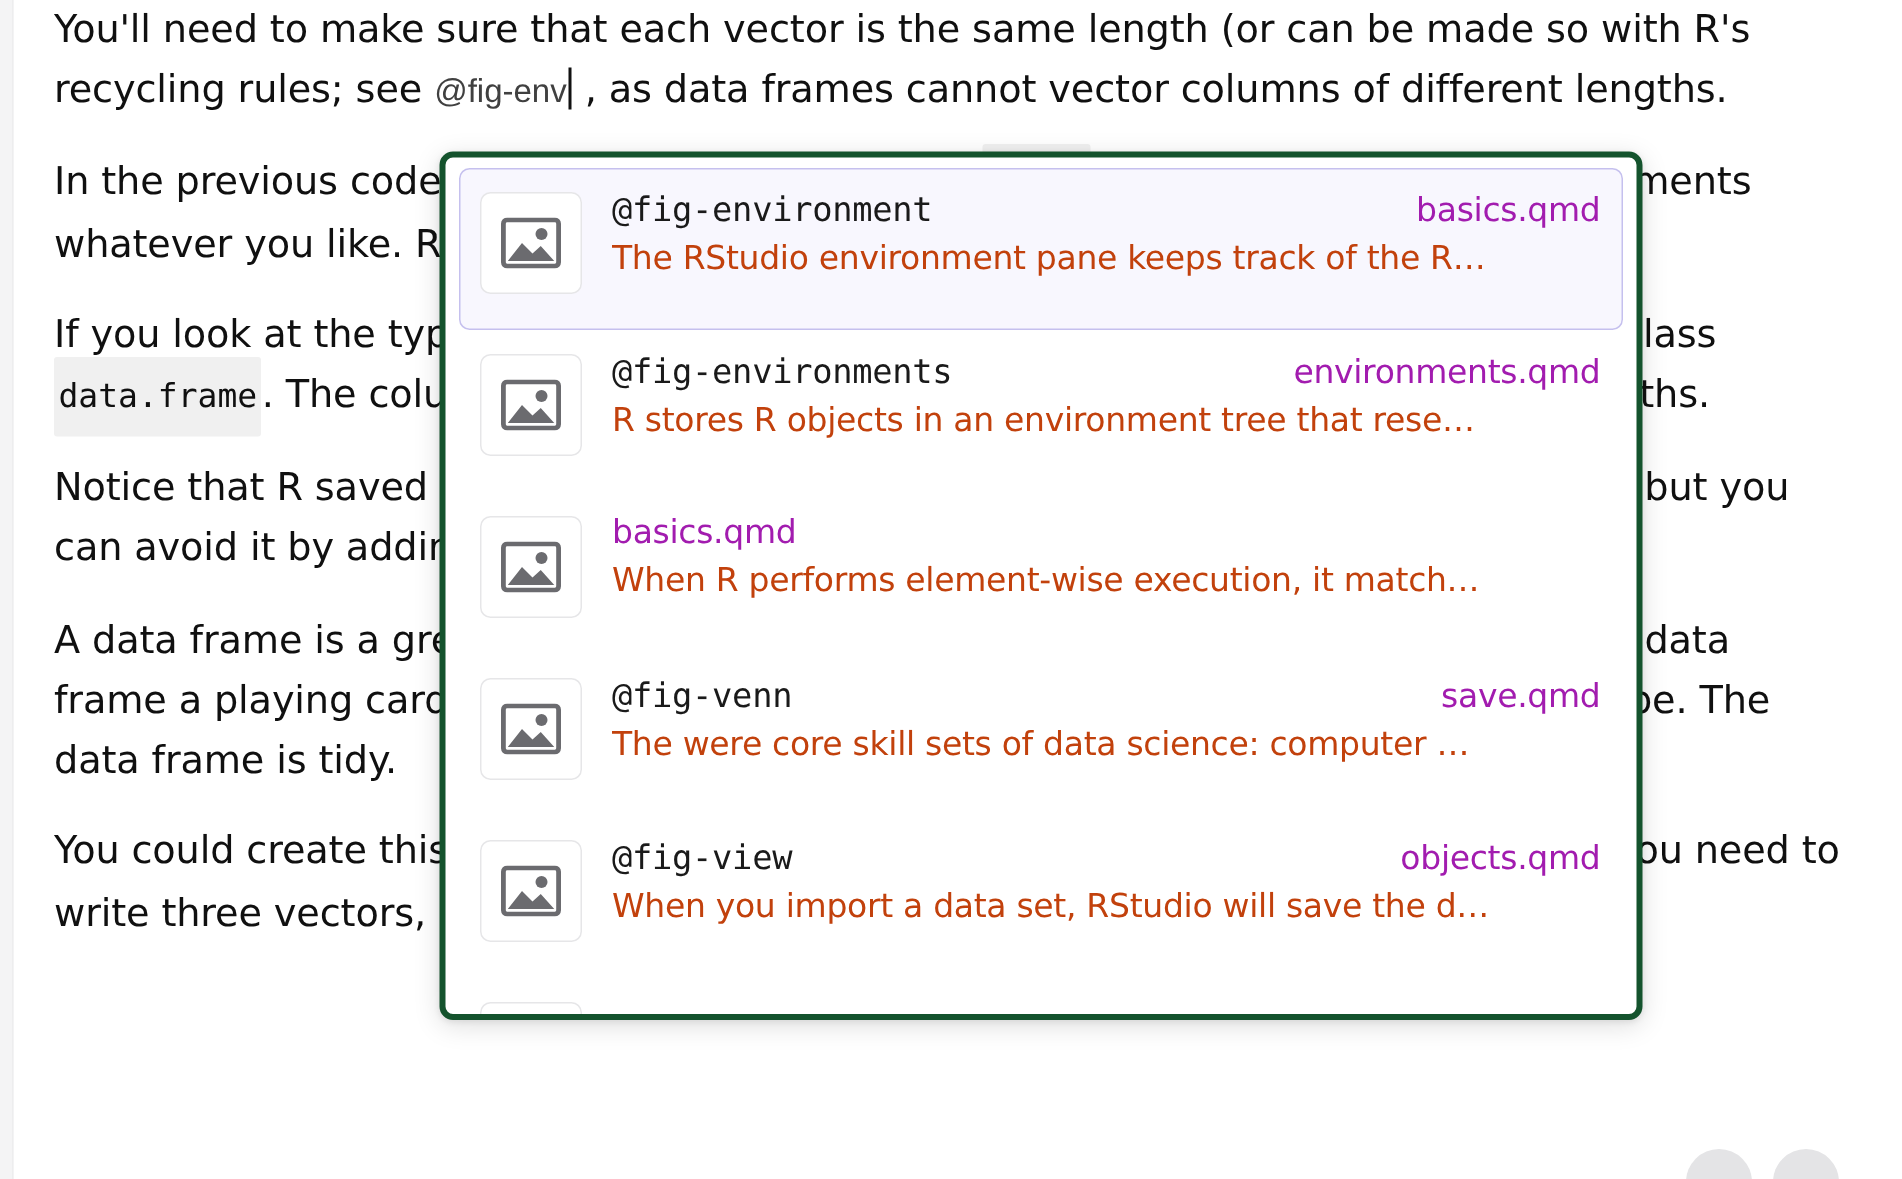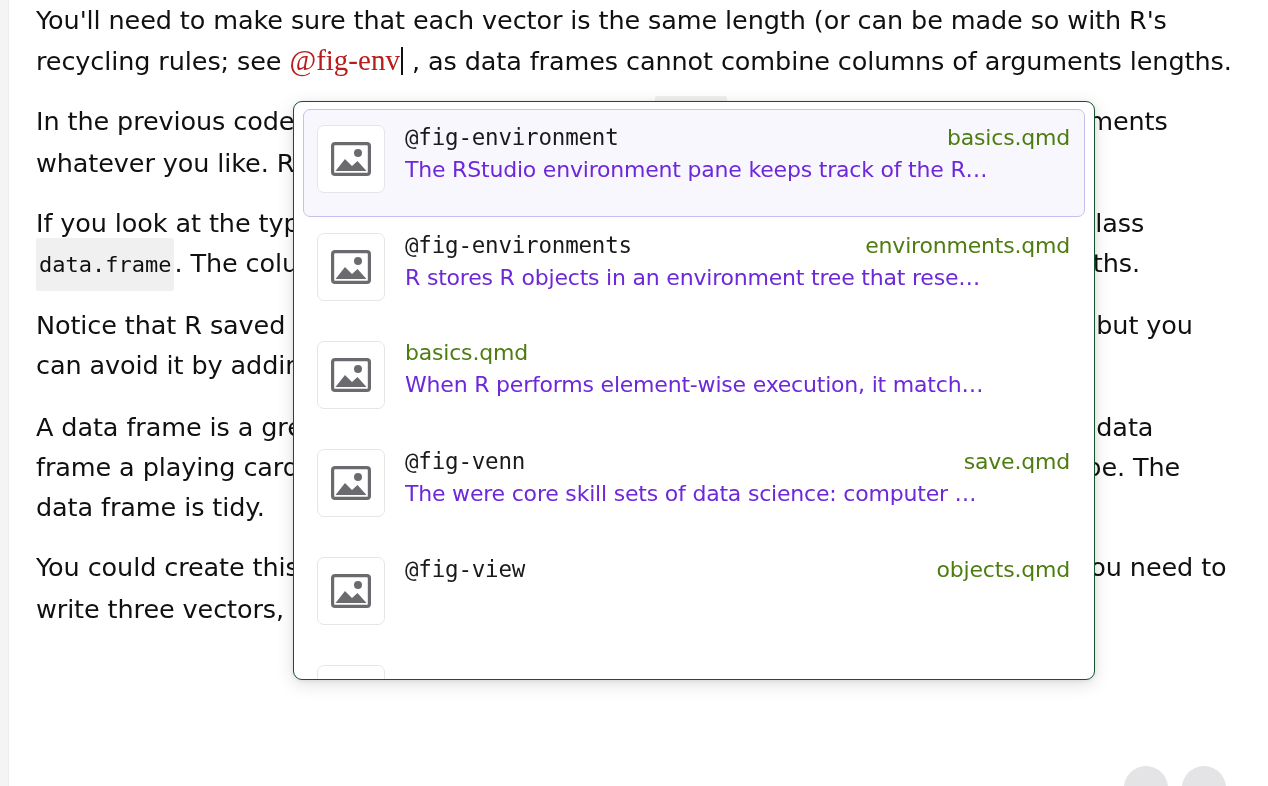--- a/index.html
+++ b/index.html
@@ -62,44 +62,44 @@
     font-size: 22px;
     background: #f0f0f0;
     color: #101010;
     padding: 14px 3px;
     border-radius: 2px;
     letter-spacing: 0;
   }
 
   
   span.xref-token {
-    font-family: Liberation Serif, serif;
-    font-size: 29px;
-    color: #b91c1c;
+    font-family: Liberation Sans, sans-serif;
+    font-size: 22px;
+    color: #404040;
     letter-spacing: 0;
   }
 
   span.caret {
     display: inline-block;
     width: 2px;
     height: 28px;
     background: #111111;
     vertical-align: -5px;
     margin: 0 1px;
   }
 
   
   #xref-popup {
     position: absolute;
     left: 293px;
     top: 101px;
     width: 802px;
     height: 579px;
     background: #ffffff;
-    border: 1px solid #14532d;
+    border: 4px solid #14532d;
     border-radius: 9px;
     box-shadow: 0 4px 18px rgba(0,0,0,0.13), 0 1px 4px rgba(0,0,0,0.08);
     overflow: hidden;
     box-sizing: border-box;
   }
 
   #xref-list {
     position: absolute;
     left: 0;
     top: 0;
@@ -155,30 +155,30 @@
     font-family: "DejaVu Sans Mono", "Liberation Mono", monospace;
     font-size: 22.5px;
     color: #1a1a1a;
     letter-spacing: -0.2px;
     white-space: nowrap;
   }
 
   .xref-file {
     font-family: "DejaVu Sans", "Liberation Sans", sans-serif;
     font-size: 22px;
-    color: #4d7c0f;
+    color: #a21caf;
     white-space: nowrap;
     letter-spacing: -0.2px;
   }
 
   .xref-desc {
     margin-top: 7px;
     font-family: "DejaVu Sans", "Liberation Sans", sans-serif;
     font-size: 22px;
-    color: #6d28d9;
+    color: #c2410c;
     letter-spacing: -0.2px;
     white-space: nowrap;
     overflow: hidden;
     text-overflow: ellipsis;
   }
 
   
   .fab {
     position: absolute;
     width: 44px;
@@ -192,21 +192,21 @@
 </style>
 </head>
 <body>
 
 <div id="editor-canvas">
 
   <div id="gutter"></div>
 
   <div id="doc-body">
 
-  <p class="para"><span>You'll need to make sure that each vector is the same length (or can be made so with R's recycling rules; see </span><span class="xref-token">@fig-env</span><span class="caret"></span><span> , as data frames cannot combine columns of arguments lengths.</span></p>
+  <p class="para"><span>You'll need to make sure that each vector is the same length (or can be made so with R's recycling rules; see </span><span class="xref-token">@fig-env</span><span class="caret"></span><span> , as data frames cannot vector columns of different lengths.</span></p>
       <p class="para"><span>In the previous code, the argument names were </span><code class="inline-code">value</code><span>, but you can name the arguments whatever you like. R will use the argument names to label the columns.</span></p>
       <p class="para"><span>If you look at the type of a data frame, you will see that a data frame is a list with class </span><code class="inline-code">data.frame</code><span>. The columns are held together by a list (or data frame) with equal lengths.</span></p>
       <p class="para"><span>Notice that R saved your character strings as factors! It is not a very big deal here, but you can avoid it by adding </span><code class="inline-code">stringsAsFactors = FALSE</code><span> to the call.</span></p>
       <p class="para"><span>A data frame is a great way to store a deck of cards. You can make each row in the data frame a playing card, and each column a type of value with an appropriate data type. The data frame is tidy.</span></p>
       <p class="para"><span>You could create this data frame with </span><code class="inline-code">data.frame</code><span>, but look at the typing involved! You need to write three vectors, each with 52 elements:</span></p>
     </div>
 
   <div id="xref-popup">
     <div id="xref-list">
 
@@ -279,20 +279,21 @@
               <rect x="1.6" y="1.6" width="36.8" height="30.8" rx="2.5" fill="none" stroke="#6b6b6f" stroke-width="3.2"></rect>
               <circle cx="27" cy="11" r="4" fill="#6b6b6f"></circle>
               <path d="M4.5 29 L14 17 L21 24 L26.5 19 L35.5 29 Z" fill="#6b6b6f"></path>
             </svg>
           </div>
           <div class="xref-body">
             <div class="xref-row-top">
               <span class="xref-id">@fig-view</span>
               <span class="xref-file">objects.qmd</span>
             </div>
+            <div class="xref-desc">When you import a data set, RStudio will save the d…</div>
           </div>
         </div>
         <div class="xref-item">
           <div class="xref-thumb"></div>
           <div class="xref-body">
             <div class="xref-row-top">
               <span class="xref-id"></span>
               <span class="xref-file"></span>
             </div>
             <div class="xref-desc"></div>

